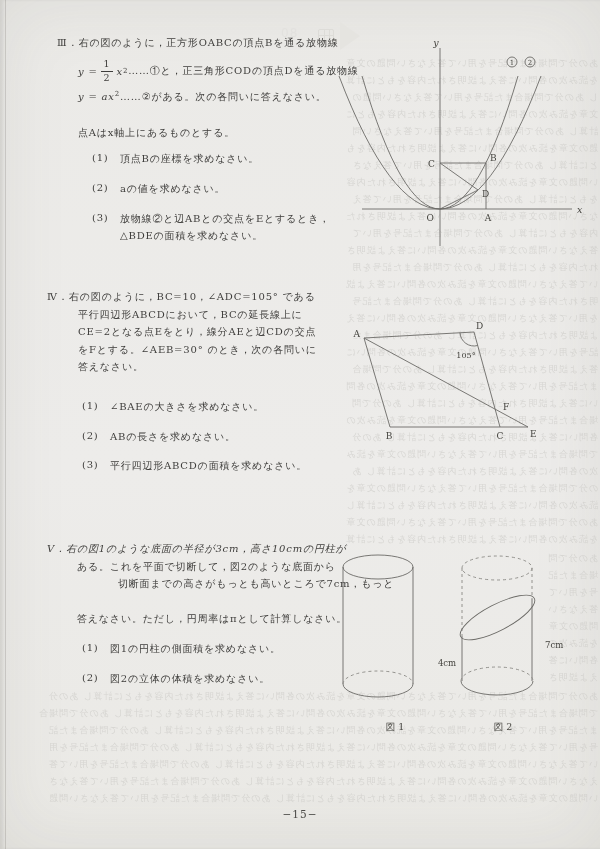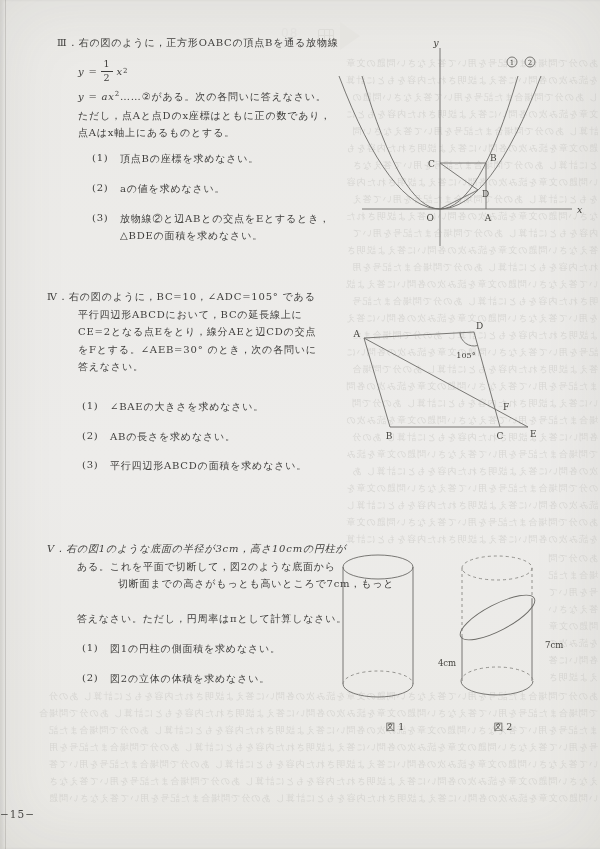--- a/index.html
+++ b/index.html
@@ -56,21 +56,21 @@
   .qtx { position:absolute; left:63px; }
   .qtx2 { position:absolute; left:63px; }
 
   
   svg { position:absolute; overflow:visible; }
   svg text { font-family:"DejaVu Serif", serif; fill:#45443f; }
   .sline { stroke:#6b6a66; stroke-width:0.9; fill:none; }
   .dline { stroke:#8a8984; stroke-width:0.9; fill:none; stroke-dasharray:3 3; }
 
   
-  .footer { position:absolute; left:0; right:0; top:808px; text-align:left; font-size:10.5px; letter-spacing:1px; color:#4a4946; }
+  .footer { position:absolute; left:0; right:0; top:808px; text-align:center; font-size:10.5px; letter-spacing:1px; color:#4a4946; }
 </style>
 </head>
 <body>
 
 <div class="page">
 
   <div class="edge-line"></div>
 
   <div class="bleed bleed-right">あの分で問場合また記号を用いて答えなさい問題の文章を読み次の各問いに答えよ説明された内容をもとに計算し あの分で問場合また記号を用いて答えなさい問題の文章を読み次の各問いに答えよ説明された内容をもとに計算し あの分で問場合また記号を用いて答えなさい問題の文章を読み次の各問いに答えよ説明された内容をもとに計算し あの分で問場合また記号を用いて答えなさい問題の文章を読み次の各問いに答えよ説明された内容をもとに計算し あの分で問場合また記号を用いて答えなさい問題の文章を読み次の各問いに答えよ説明された内容をもとに計算し あの分で問場合また記号を用いて答えなさい問題の文章を読み次の各問いに答えよ説明された内容をもとに計算し あの分で問場合また記号を用いて答えなさい問題の文章を読み次の各問いに答えよ説明された内容をもとに計算し あの分で問場合また記号を用いて答えなさい問題の文章を読み次の各問いに答えよ説明された内容をもとに計算し あの分で問場合また記号を用いて答えなさい問題の文章を読み次の各問いに答えよ説明された内容をもとに計算し あの分で問場合また記号を用いて答えなさい問題の文章を読み次の各問いに答えよ説明された内容をもとに計算し あの分で問場合また記号を用いて答えなさい問題の文章を読み次の各問いに答えよ説明された内容をもとに計算し あの分で問場合また記号を用いて答えなさい問題の文章を読み次の各問いに答えよ説明された内容をもとに計算し あの分で問場合また記号を用いて答えなさい問題の文章を読み次の各問いに答えよ説明された内容をもとに計算し あの分で問場合また記号を用いて答えなさい問題の文章を読み次の各問いに答えよ説明された内容をもとに計算し あの分で問場合また記号を用いて答えなさい問題の文章を読み次の各問いに答えよ説明された内容をもとに計算し あの分で問場合また記号を用いて答えなさい問題の文章を読み次の各問いに答えよ説明された内容をもとに計算し あの分で問場合また記号を用いて答えなさい問題の文章を読み次の各問いに答えよ説明された内容をもとに計算し あの分で問場合また記号を用いて答えなさい問題の文章を読み次の各問いに答えよ説明された内容をもとに計算し あの分で問場合また記号を用いて答えなさい問題の文章を読み次の各問いに答えよ説明された内容をもとに計算し </div>
   <div class="bleed bleed-mid">あの分で問場合また記号を用いて答えなさい問題の文章を読み次の各問いに答えよ説明された内容をもとに計算し あの分で問場合また記号を用いて答えなさい問題の文章を読み次の各問いに答えよ説明された内容をもとに計算し あの分で問場合また記号を用いて答えなさい問題の文章を読み次の各問いに答えよ説明された内容をもとに計算し あの分で問場合また記号を用いて答えなさい問題の文章を読み次の各問いに答えよ説明された内容をもとに計算し </div>
@@ -85,25 +85,25 @@
       <span class="marker">Ⅲ．</span><span>右の図のように，正方形OABCの頂点Bを通る放物線</span>
     </div>
     <div class="row eqrow" style="top:20px; left:21px; height:30px;">
       <i class="var">y =</i>
       <span class="frac">
           <span class="num">1</span>
           <span class="den">2</span>
         </span>
       <i class="var">x</i>
         <sup>2</sup>
+      <span>……①と，正三角形CODの頂点Dを通る放物線</span>
     </div>
     <div class="row" style="top:54px; left:21px;">
       <i class="var"></i><i class="var">y = ax</i><sup>2</sup><span>……②がある。次の各問いに答えなさい。</span>
     </div>
-    <div class="row" style="top:73px; left:21px;">ただし，点Aと点Dのx座標はともに正の数であり，</div>
     <div class="row" style="top:90px; left:21px;">点Aはx軸上にあるものとする。</div>
 
     <div class="row" style="top:116px; width:100%;">
       <span class="qno">(1)</span>
       <span class="qtx">頂点Bの座標を求めなさい。</span>
     </div>
     <div class="row" style="top:146px; width:100%;">
       <span class="qno">(2)</span>
       <span class="qtx">aの値を求めなさい。</span>
     </div>

